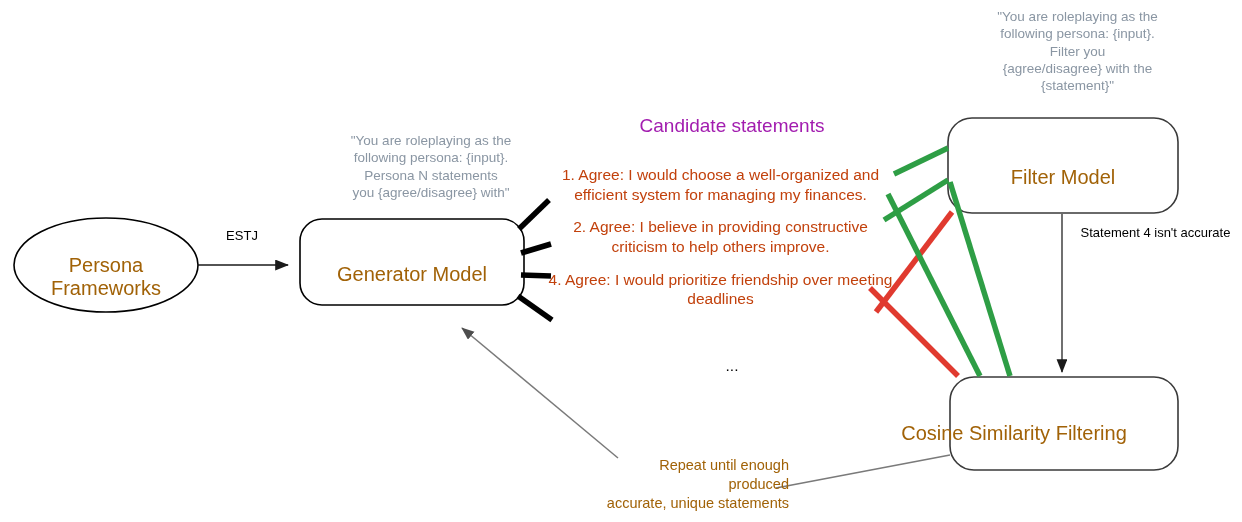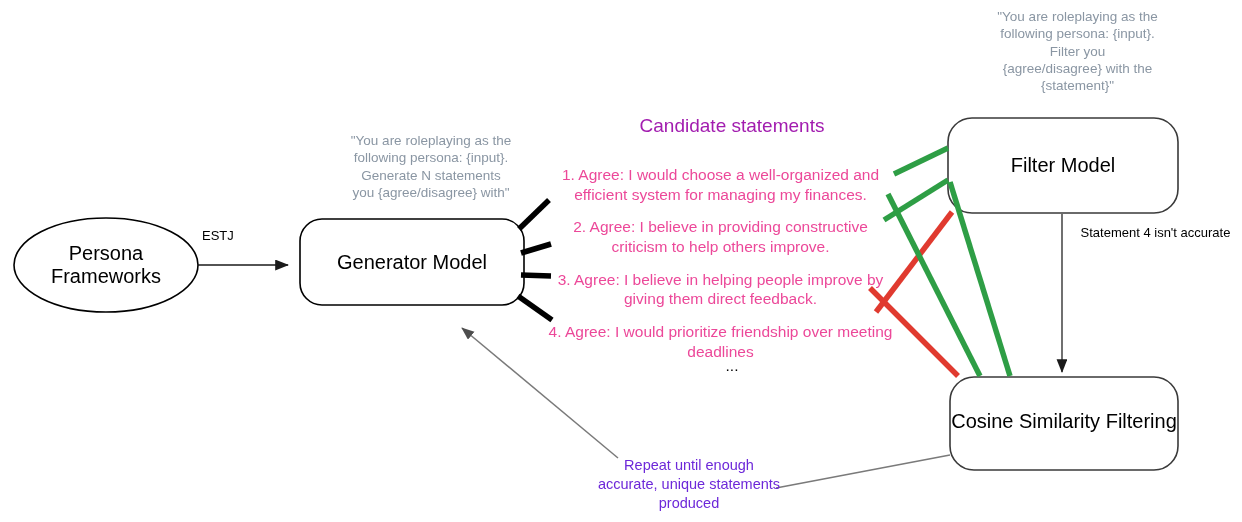--- a/index.html
+++ b/index.html
@@ -34,33 +34,34 @@
     text-align: center;
     line-height: 1.28;
   }
   .node-label {
     position: absolute;
     display: flex;
     align-items: center;
     justify-content: center;
     text-align: center;
     font-size: 20px;
-    color: #000000;
+    color: #a16207;
+    margin-top: 12px;
   }
   .edge-label {
     position: absolute;
     font-size: 13px;
     color: #000000;
-    text-align: left;
+    text-align: center;
   }
   .small-caption {
     position: absolute;
     font-size: 13.5px;
-    color: #6d28d9;
-    text-align: center;
+    color: #a16207;
+    text-align: right;
     line-height: 1.3;
   }
   #statements-title {
     position: absolute;
     left: 612px;
     top: 115px;
     width: 240px;
     text-align: center;
     font-size: 19px;
     color: #a21caf;
@@ -69,21 +70,21 @@
     position: absolute;
     left: 548px;
     top: 165px;
     width: 345px;
     margin: 0;
     padding: 0;
     list-style: none;
   }
   #statement-list li {
     font-size: 15.5px;
-    color: #ec4899;
+    color: #c2410c;
     line-height: 1.27;
     text-align: center;
     margin-bottom: 13px;
   }
   #ellipsis-dots {
     position: absolute;
     left: 612px;
     top: 357px;
     width: 240px;
     text-align: center;
@@ -143,37 +144,37 @@
 
   <div class="node-label" style="left:14px; top:238px; width:184px; height:54px; flex-direction:column;">
     <span>Persona</span>
     <span>Frameworks</span>
   </div>
 
   <div class="node-label" style="left:300px; top:219px; width:224px; height:86px;">Generator Model</div>
 
   <div class="node-label" style="left:948px; top:118px; width:230px; height:95px;">Filter Model</div>
 
-  <div class="node-label" style="left:950px; top:377px; width:228px; height:89px;">Cosine Similarity Filtering</div>
+  <div class="node-label" style="left:900px; top:377px; width:228px; height:89px;">Cosine Similarity Filtering</div>
 
   <div class="edge-label" style="left:202px; top:228px; width:80px;">ESTJ</div>
 
   <div class="edge-label" style="left:1068px; top:225px; width:175px; text-align:center;">Statement 4 isn't accurate</div>
 
 
   <div class="small-caption" style="left:589px; top:456px; width:200px; font-size:14.5px;">
     <div>Repeat until enough</div>
+    <div>produced</div>
     <div>accurate, unique statements</div>
-    <div>produced</div>
   </div>
 
   <div class="txt prompt-note" style="left:325px; top:132px; width:212px;">
     <div>"You are roleplaying as the</div>
     <div>following persona: {input}.</div>
-    <div>Generate N statements</div>
+    <div>Persona N statements</div>
     <div>you {agree/disagree} with"</div>
   </div>
 
   <div class="txt prompt-note" style="left:975px; top:8px; width:205px;">
     <div>"You are roleplaying as the</div>
     <div>following persona: {input}.</div>
     <div>Filter you</div>
     <div>{agree/disagree} with the</div>
     <div>{statement}"</div>
   </div>
@@ -183,24 +184,20 @@
   <ul id="statement-list">
     <li>
       <span>1.</span>
       <span>Agree: I would choose a well-organized and efficient system for managing my finances.</span>
     </li>
     <li>
       <span>2.</span>
       <span>Agree: I believe in providing constructive criticism to help others improve.</span>
     </li>
     <li>
-      <span>3.</span>
-      <span>Agree: I believe in helping people improve by giving them direct feedback.</span>
-    </li>
-    <li>
       <span>4.</span>
       <span>Agree: I would prioritize friendship over meeting deadlines</span>
     </li>
   </ul>
 
   <div id="ellipsis-dots">...</div>
 
 </div>
 
 </body></html>

